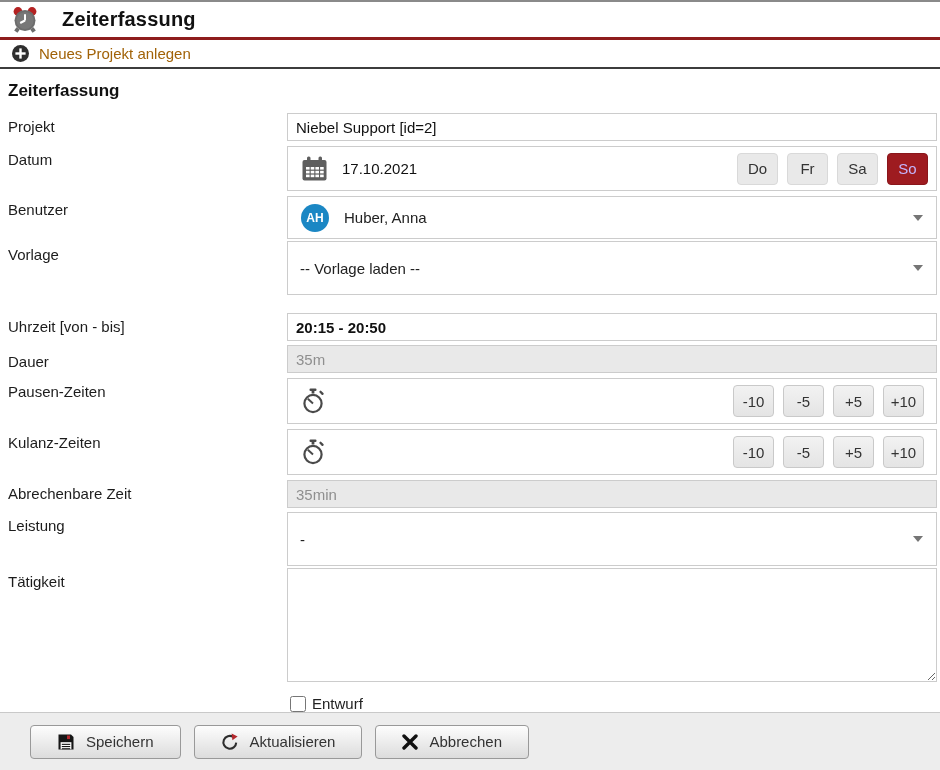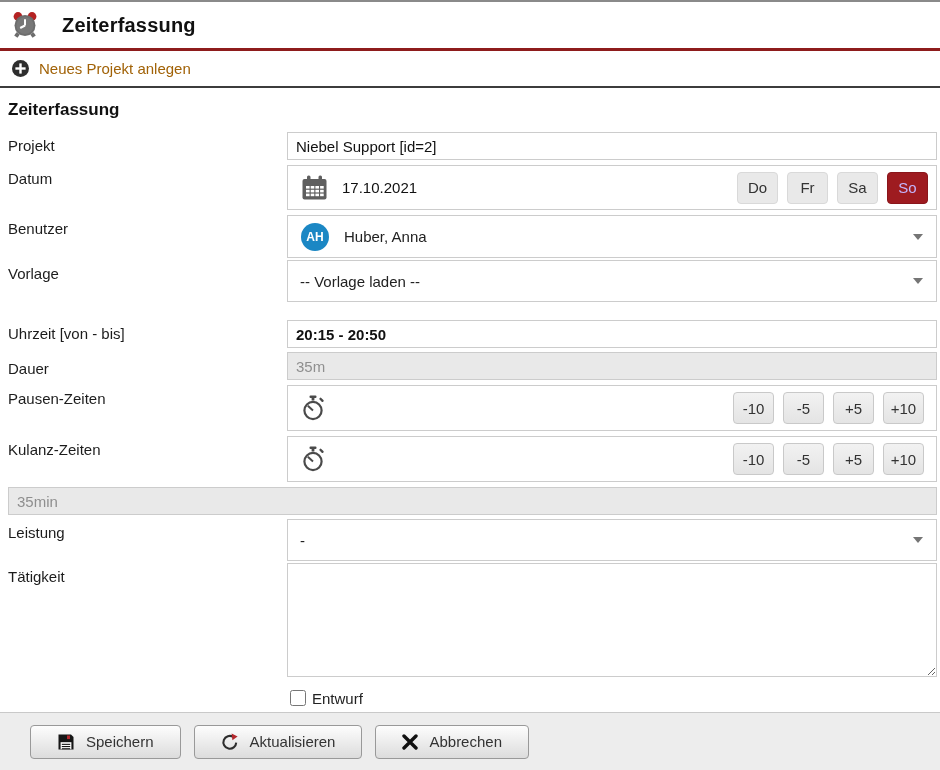--- a/index.html
+++ b/index.html
@@ -77,21 +77,21 @@
 
   .boxfield {
     width: 100%;
     border: 1px solid #ccc;
     background: #fff;
     display: flex;
     align-items: center;
   }
   .h45 { height: 45px; }
   .h43 { height: 43px; }
-  .h42 { height: 42px; }
+  .h42 { height: 54px; }
   .h46 { height: 46px; }
 
   .date-icon { width: 27px; height: 27px; margin-left: 13px; flex: none; }
   .date-text { font-size: 15px; font-weight: normal; margin-left: 14px; color: #111; }
 
   .daybtns { margin-left: auto; margin-right: 8px; display: flex; gap: 9px; justify-content: center; }
   .daybtn {
     width: 41px; height: 32px;
     border: 1px solid #d9d9d9;
     border-radius: 4px;
@@ -146,21 +146,21 @@
     height: 114px;
     border: 1px solid #ccc;
     resize: both;
     font-family: "Liberation Sans", sans-serif;
     font-size: 15px;
     padding: 6px 8px;
     outline: none;
   }
   .row.taetigkeit { margin-bottom: 9px; }
 
-  .draft-row { display: flex; align-items: flex-start; margin-left: 290px; }
+  .draft-row { display: flex; align-items: center; margin-left: 290px; }
   .draft-row input[type="checkbox"] {
     width: 16px; height: 16px;
     accent-color: #fff;
     margin-right: 6px;
   }
   .draft-label { font-size: 15px; color: #222; }
 
   
   .footer-bar {
     height: 58px;
@@ -330,20 +330,21 @@
       <span class="adjbtns">
         <button class="adjbtn">-10</button>
         <button class="adjbtn">-5</button>
         <button class="adjbtn">+5</button>
         <button class="adjbtn">+10</button>
       </span>
     </div>
   </div>
 
   <div class="row" style="margin-bottom:4px;">
+    <div class="row-label">Abrechenbare Zeit</div>
     <div class="row-field">
       <input type="text" disabled="" value="35min" style="">
     </div>
   </div>
 
   <div class="row" style="margin-bottom:2px;">
     <div class="row-label">Leistung</div>
     <div class="row-field boxfield h42">
       <span class="select-text plain">-</span>
       <span class="caret"></span>

